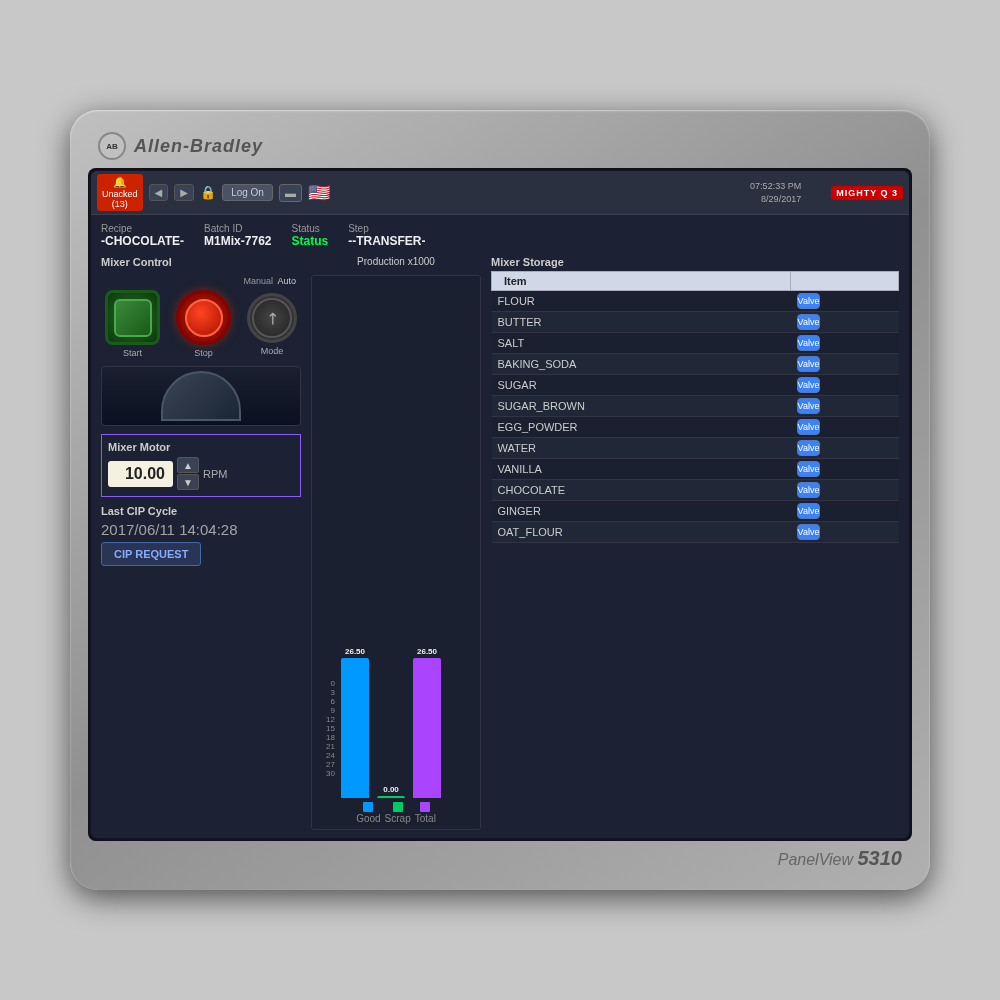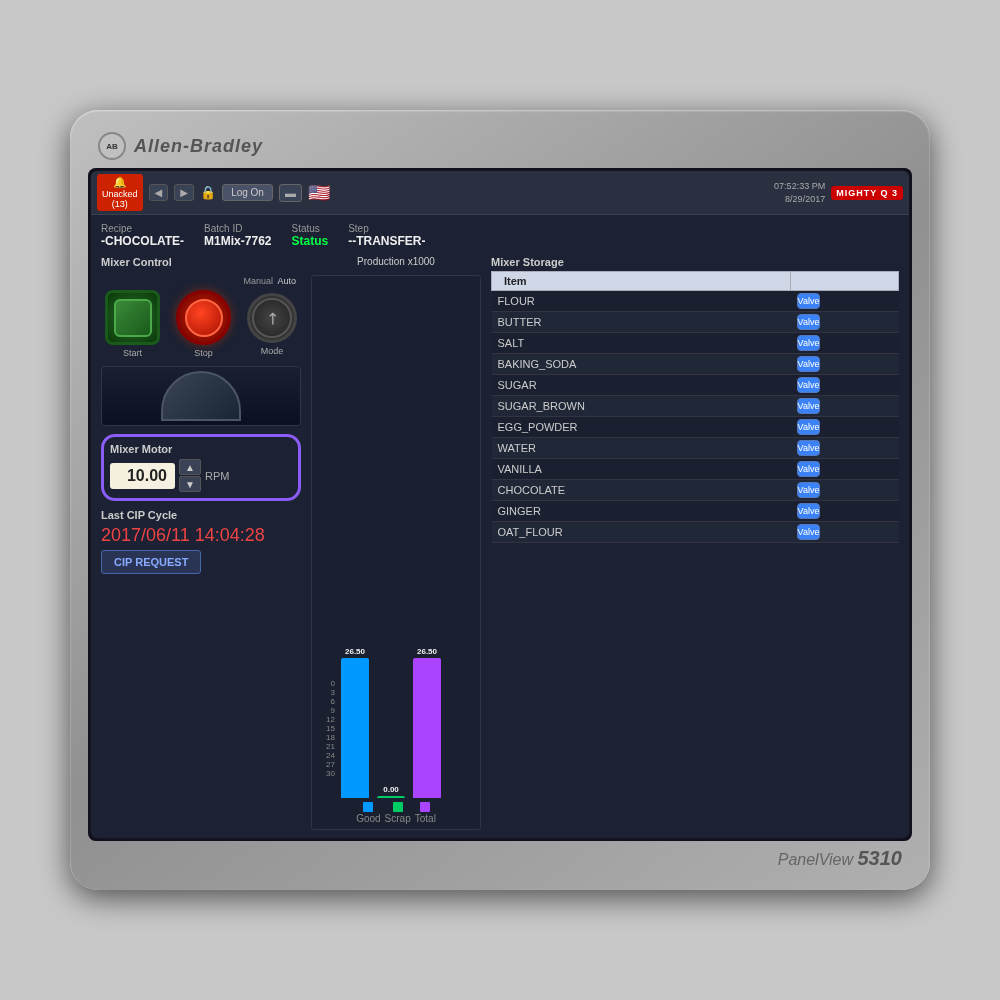--- a/index.html
+++ b/index.html
@@ -99,20 +99,21 @@
       color: #aaa; font-size: 9px; text-align: right; line-height: 1.4;
     }
     .mighty-logo {
       background: #cc0000;
       color: white;
       font-size: 9px;
       font-weight: bold;
       padding: 2px 5px;
       border-radius: 3px;
       letter-spacing: 1px;
+      margin-left: 24px;
     }
     .flag-icon {
       font-size: 18px;
     }
     .battery-icon {
       background: #3a4255;
       border: 1px solid #666;
       padding: 2px 5px;
       border-radius: 3px;
       font-size: 11px;
@@ -204,23 +205,23 @@
     }
     .mode-indicator {
       color: #aaa; font-size: 8px;
       display: flex; justify-content: flex-end;
       padding-right: 5px;
     }
     .auto-label { color: #ccc; font-size: 9px; }
     .manual-label { color: #999; font-size: 9px; }
     
     .motor-box {
-      border: 3px solid #8b5cf6;
+      border: 1px solid #8b5cf6;
       padding: 6px;
-      border-radius: 14px;
+      border-radius: 0;
     }
     .motor-input-row {
       display: flex; align-items: center; gap: 4px; margin-top: 4px;
     }
     .rpm-display {
       background: #f5f0e0;
       color: #222;
       font-size: 16px;
       font-weight: bold;
       padding: 4px 8px;
@@ -239,21 +240,21 @@
       width: 22px; height: 16px;
       display: flex; align-items: center; justify-content: center;
       cursor: pointer;
       border-radius: 2px;
     }
     .rpm-label { color: #aaa; font-size: 11px; }
     
     .cip-section {
       display: flex; flex-direction: column; gap: 4px;
     }
-    .cip-date { color: #ef4444; font-size: 18px; }
+    .cip-date { color: #a3a3a3; font-size: 15px; }
     .cip-btn {
       background: #2a3555;
       border: 1px solid #4466aa;
       color: #88aaff;
       font-size: 11px;
       padding: 5px 12px;
       border-radius: 3px;
       cursor: pointer;
       width: fit-content;
       font-weight: bold;

